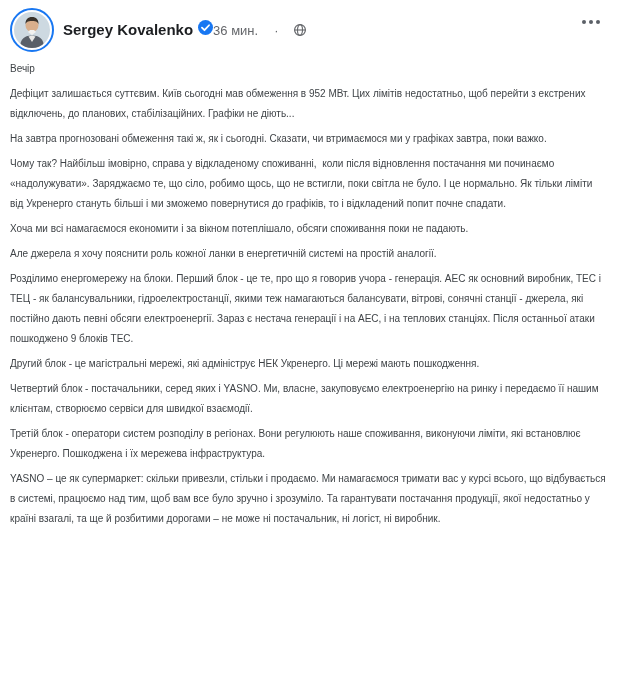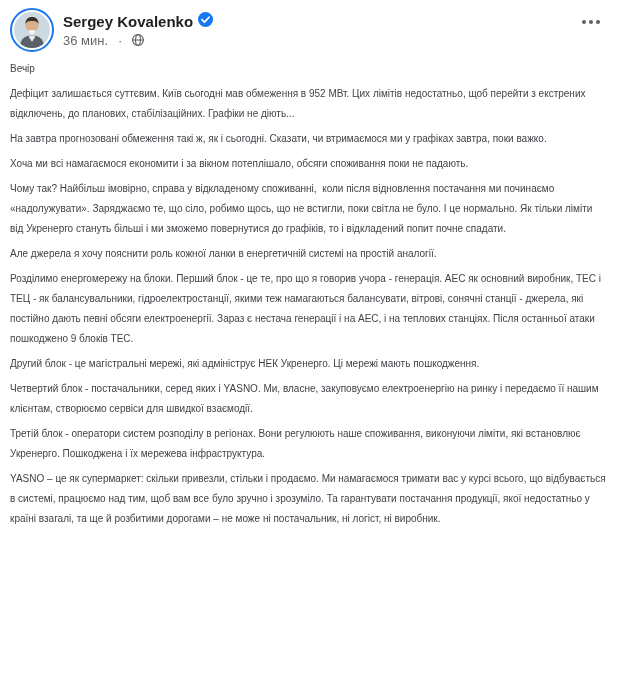--- a/index.html
+++ b/index.html
@@ -39,40 +39,40 @@
   .avatar-photo {
     width: 36px;
     height: 36px;
     border-radius: 50%;
     display: block;
     overflow: hidden;
   }
   .header-meta {
     margin-left: 9px;
     display: flex;
-    flex-direction: column;
+    flex-direction: row;
     justify-content: center;
   }
   .name-row {
     display: flex;
     align-items: center;
     gap: 5px;
     line-height: 20px;
   }
   .author-name {
     font-size: 15px;
     font-weight: 700;
     color: #1c1e21;
     cursor: pointer;
   }
   .badge { display: inline-block; }
   .time-row {
     display: flex;
     align-items: center;
-    gap: 10px;
+    gap: 16px;
     color: #65676b;
     font-size: 13px;
     line-height: 17px;
   }
   .time-link { cursor: pointer; }
   .more-button {
     position: absolute;
     right: 16px;
     top: 14px;
     display: flex;
@@ -143,22 +143,22 @@
       <i></i>
         <i></i>
         <i></i>
     </div>
   </div>
 
   <div class="post-body">
       <p class="post-paragraph">Вечір</p>
       <p class="post-paragraph">Дефіцит залишається суттєвим. Київ сьогодні мав обмеження в 952 МВт. Цих лімітів недостатньо, щоб перейти з екстрених відключень, до планових, стабілізаційних. Графіки не діють...</p>
       <p class="post-paragraph">На завтра прогнозовані обмеження такі ж, як і сьогодні. Сказати, чи втримаємося ми у графіках завтра, поки важко.</p>
+      <p class="post-paragraph">Чому так? Найбільш імовірно, справа у відкладеному споживанні,  коли після відновлення постачання ми починаємо «надолужувати». Заряджаємо те, що сіло, робимо щось, що не встигли, поки світла не було. І це нормально. Як тільки ліміти від Укренерго стануть більші і ми зможемо повернутися до графіків, то і відкладений попит почне спадати.</p>
       <p class="post-paragraph">Хоча ми всі намагаємося економити і за вікном потеплішало, обсяги споживання поки не падають.</p>
-      <p class="post-paragraph">Чому так? Найбільш імовірно, справа у відкладеному споживанні,  коли після відновлення постачання ми починаємо «надолужувати». Заряджаємо те, що сіло, робимо щось, що не встигли, поки світла не було. І це нормально. Як тільки ліміти від Укренерго стануть більші і ми зможемо повернутися до графіків, то і відкладений попит почне спадати.</p>
       <p class="post-paragraph">Але джерела я хочу пояснити роль кожної ланки в енергетичній системі на простій аналогії.</p>
       <p class="post-paragraph">Розділимо енергомережу на блоки. Перший блок - це те, про що я говорив учора - генерація. АЕС як основний виробник, ТЕС і ТЕЦ - як балансувальники, гідроелектростанції, якими теж намагаються балансувати, вітрові, сонячні станції - джерела, які постійно дають певні обсяги електроенергії. Зараз є нестача генерації і на АЕС, і на теплових станціях. Після останньої атаки пошкоджено 9 блоків ТЕС.</p>
       <p class="post-paragraph">Другий блок - це магістральні мережі, які адмініструє НЕК Укренерго. Ці мережі мають пошкодження.</p>
       <p class="post-paragraph">Четвертий блок - постачальники, серед яких і YASNO. Ми, власне, закуповуємо електроенергію на ринку і передаємо її нашим клієнтам, створюємо сервіси для швидкої взаємодії.</p>
       <p class="post-paragraph">Третій блок - оператори систем розподілу в регіонах. Вони регулюють наше споживання, виконуючи ліміти, які встановлює Укренерго. Пошкоджена і їх мережева інфраструктура.</p>
       <p class="post-paragraph">YASNO – це як супермаркет: скільки привезли, стільки і продаємо. Ми намагаємося тримати вас у курсі всього, що відбувається в системі, працюємо над тим, щоб вам все було зручно і зрозуміло. Та гарантувати постачання продукції, якої недостатньо у країні взагалі, та ще й розбитими дорогами – не може ні постачальник, ні логіст, ні виробник.</p>
     </div>
 
 </div>
 

